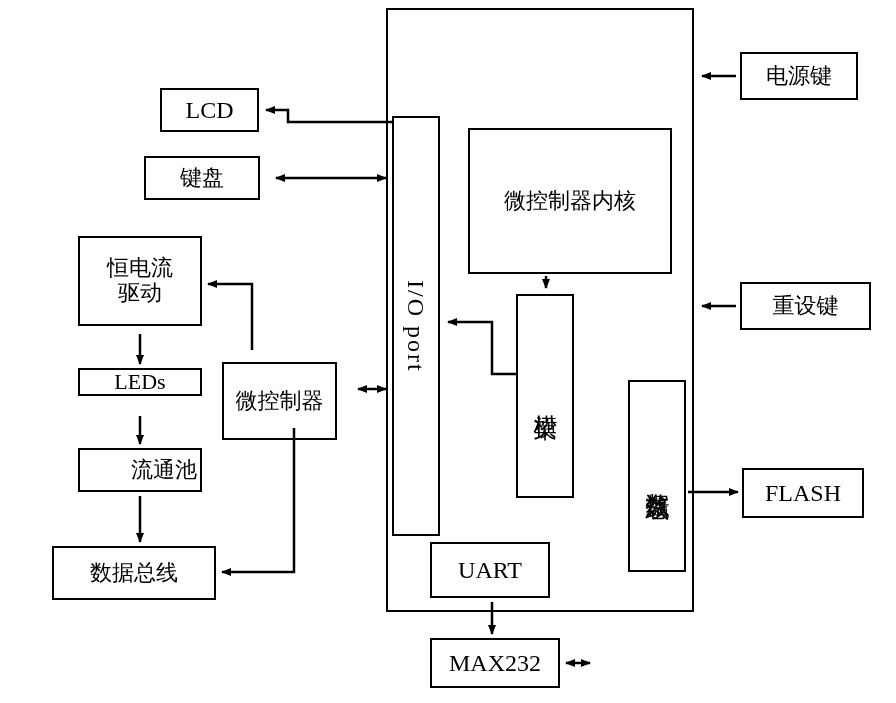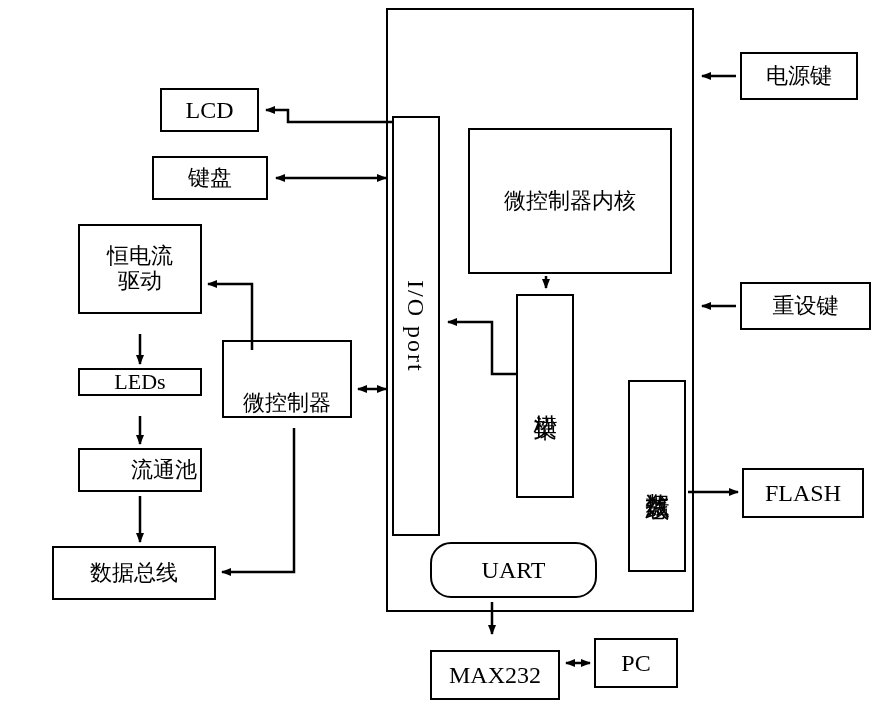--- a/index.html
+++ b/index.html
@@ -70,70 +70,67 @@
   </div>
 
   <div class="box fs24" style="left:516px; top:294px; width:58px; height:204px;">
     <span class="vert">横梁</span>
   </div>
 
   <div class="box fs24" style="left:628px; top:380px; width:58px; height:192px;">
     <span class="vert">数据总线</span>
   </div>
 
-  <div class="box fs24" style="left:430px; top:542px; width:167px; height:56px;border-radius:21px;">
+  <div class="box fs24" style="left:430px; top:542px; width:120px; height:56px;">
     <span>UART</span>
   </div>
 
-  <div class="box fs24" style="left:430px; top:638px; width:130px; height:50px;margin-top:12px;">
+  <div class="box fs24" style="left:430px; top:638px; width:130px; height:50px;">
     <span>MAX232</span>
   </div>
 
-  <div class="box fs24" style="left:594px; top:638px; width:84px; height:50px;">
-    <span>PC</span>
-  </div>
 
   <div class="box fs22" style="left:740px; top:52px; width:118px; height:48px;">
     <span>电源键</span>
   </div>
 
   <div class="box fs24" style="left:742px; top:468px; width:122px; height:50px;">
     <span>FLASH</span>
   </div>
 
   <div class="box fs22" style="left:740px; top:282px; width:131px; height:48px;">
     <span>重设键</span>
   </div>
 
   <div class="box fs24" style="left:160px; top:88px; width:99px; height:44px;">
     <span>LCD</span>
   </div>
 
-  <div class="box fs22" style="left:152px; top:156px; width:116px; height:44px;">
+  <div class="box fs22" style="left:144px; top:156px; width:116px; height:44px;">
     <span>键盘</span>
   </div>
 
-  <div class="box fs22" style="left:78px; top:224px; width:124px; height:90px;">
+  <div class="box fs22" style="left:78px; top:236px; width:124px; height:90px;">
     <span>恒电流
 驱动</span>
   </div>
 
   <div class="box fs22" style="left:78px; top:368px; width:124px; height:28px;">
     <span>LEDs</span>
   </div>
 
   <div class="box fs22" style="left:78px; top:448px; width:124px; height:44px;padding-left:48px;">
     <span>流通池</span>
   </div>
 
   <div class="box fs22" style="left:52px; top:546px; width:164px; height:54px;">
     <span>数据总线</span>
   </div>
 
-  <div class="box fs22" style="left:222px; top:340px; width:130px; height:78px;align-items:flex-end;">
+  <div class="box fs22" style="left:222px; top:362px; width:115px; height:78px;">
     <span>微控制器</span>
   </div>
 
   <svg class="wires" viewBox="0 0 896 703">
     <defs>
       <marker id="ah" markerWidth="10" markerHeight="8" refX="9" refY="4" orient="auto" markerUnits="userSpaceOnUse">
         <path d="M0,0 L10,4 L0,8 z" fill="#000000"></path>
       </marker>
       <marker id="ah-start" markerWidth="10" markerHeight="8" refX="1" refY="4" orient="auto" markerUnits="userSpaceOnUse">
         <path d="M10,0 L0,4 L10,8 z" fill="#000000"></path>

